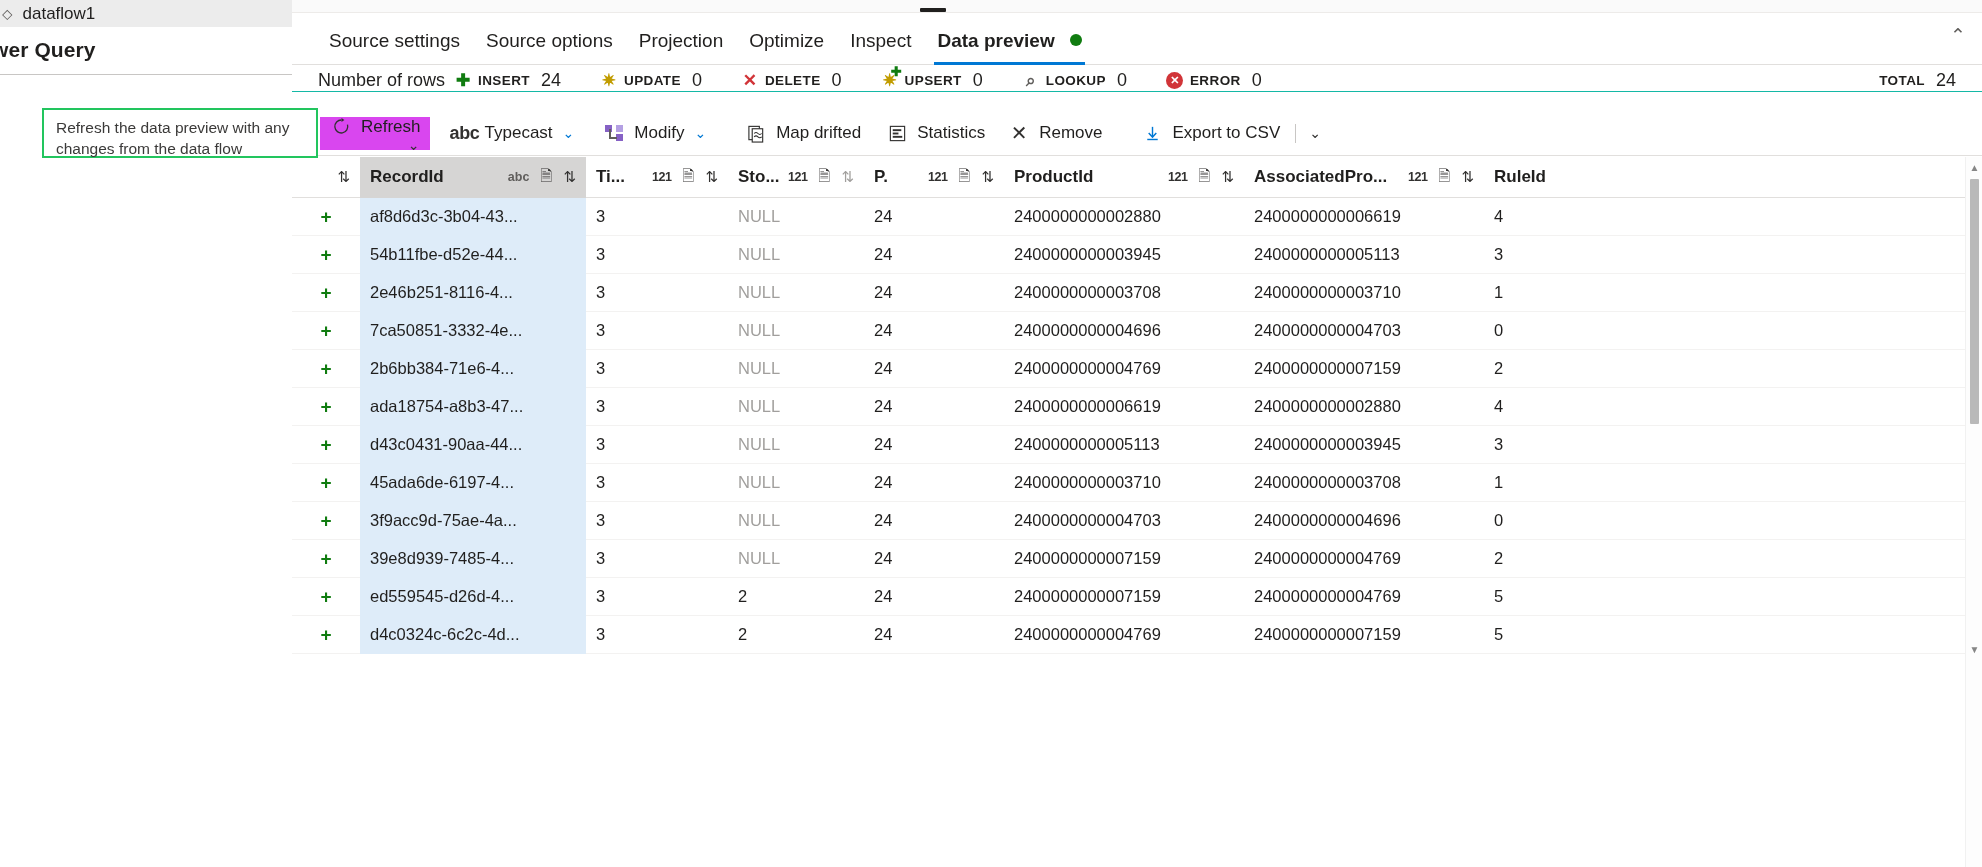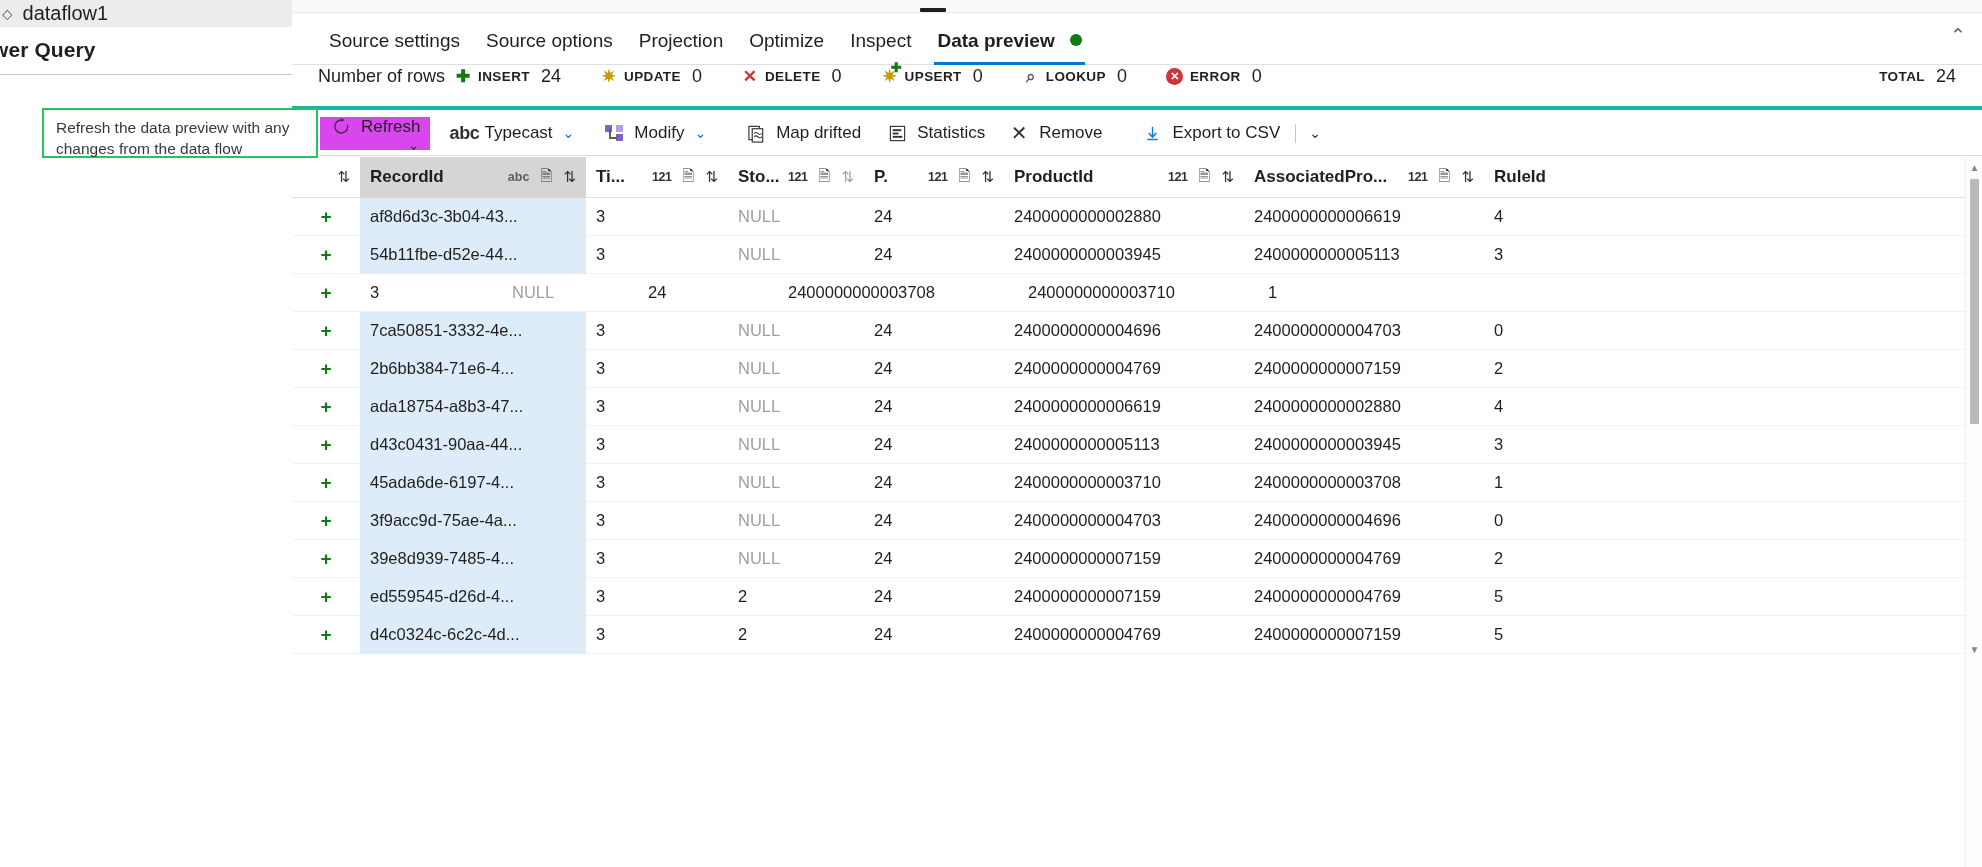--- a/index.html
+++ b/index.html
@@ -19,21 +19,21 @@
     position: absolute; left: 0; top: 0; width: 371px; height: 867px;
     background: #ffffff;
     border-right: 1px solid #e1dfdd;
   }
   .lp-tabstrip {
     position: absolute; left: 0; top: 0; width: 371px; height: 27px;
     background: #ececec;
     display: flex; align-items: center;
   }
   .lp-tab-label {
-    font-size: 20px; color: #201f1e; padding-left: 10px; white-space: nowrap;
+    font-size: 17px; color: #201f1e; padding-left: 10px; white-space: nowrap;
   }
   .lp-tab-icon {
     margin-left: 2px; font-size: 15px; color: #605e5c;
   }
   .lp-title-row {
     position: absolute; left: 0; top: 27px; width: 371px; height: 45px;
     display: flex; align-items: center; justify-content: space-between;
     padding: 0 25px 0 0;
   }
   .lp-title {
@@ -90,23 +90,23 @@
     display: inline-block; width: 12px; height: 12px; border-radius: 50%;
     background: #107c10; margin-left: 10px; vertical-align: 1px;
   }
   .collapse-chevron {
     position: absolute; right: 16px; top: 26px;
     font-size: 19px; color: #605e5c; cursor: pointer; line-height: 1;
   }
 
   
   .statsbar {
-    position: absolute; left: 0; top: 66px; width: 1690px; height: 44px;
-    border-bottom: 4px solid #14b8a6;
-    display: flex; align-items: flex-start; padding-left: 26px;
+    position: absolute; left: 0; top: 48px; width: 1690px; height: 44px;
+    border-bottom: 1px solid #14b8a6;
+    display: flex; align-items: flex-end; padding-left: 26px;
     white-space: nowrap;
   }
   .stats-title { font-size: 18px; color: #201f1e; margin-right: 8px; }
   .stat {
     display: inline-flex; align-items: center;
     margin-right: 38px;
   }
   .stat .ico {
     width: 20px; display: inline-flex; justify-content: center; align-items: center;
     margin-right: 5px; font-size: 17px; font-weight: bold;
@@ -471,20 +471,21 @@
             <div class="cell c-rec highlight">54b11fbe-d52e-44...</div>
             <div class="cell c-ti">3</div>
             <div class="cell c-sto null">NULL</div>
             <div class="cell c-p">24</div>
             <div class="cell c-prod">2400000000003945</div>
             <div class="cell c-assoc">2400000000005113</div>
             <div class="cell c-rule">3</div>
           </div>
           <div class="grid-row">
             <div class="cell c-plus plus">+</div>
+            <div class="cell c-rec highlight">2e46b251-8116-4...</div>
             <div class="cell c-ti">3</div>
             <div class="cell c-sto null">NULL</div>
             <div class="cell c-p">24</div>
             <div class="cell c-prod">2400000000003708</div>
             <div class="cell c-assoc">2400000000003710</div>
             <div class="cell c-rule">1</div>
           </div>
           <div class="grid-row">
             <div class="cell c-plus plus">+</div>
             <div class="cell c-rec highlight">7ca50851-3332-4e...</div>

